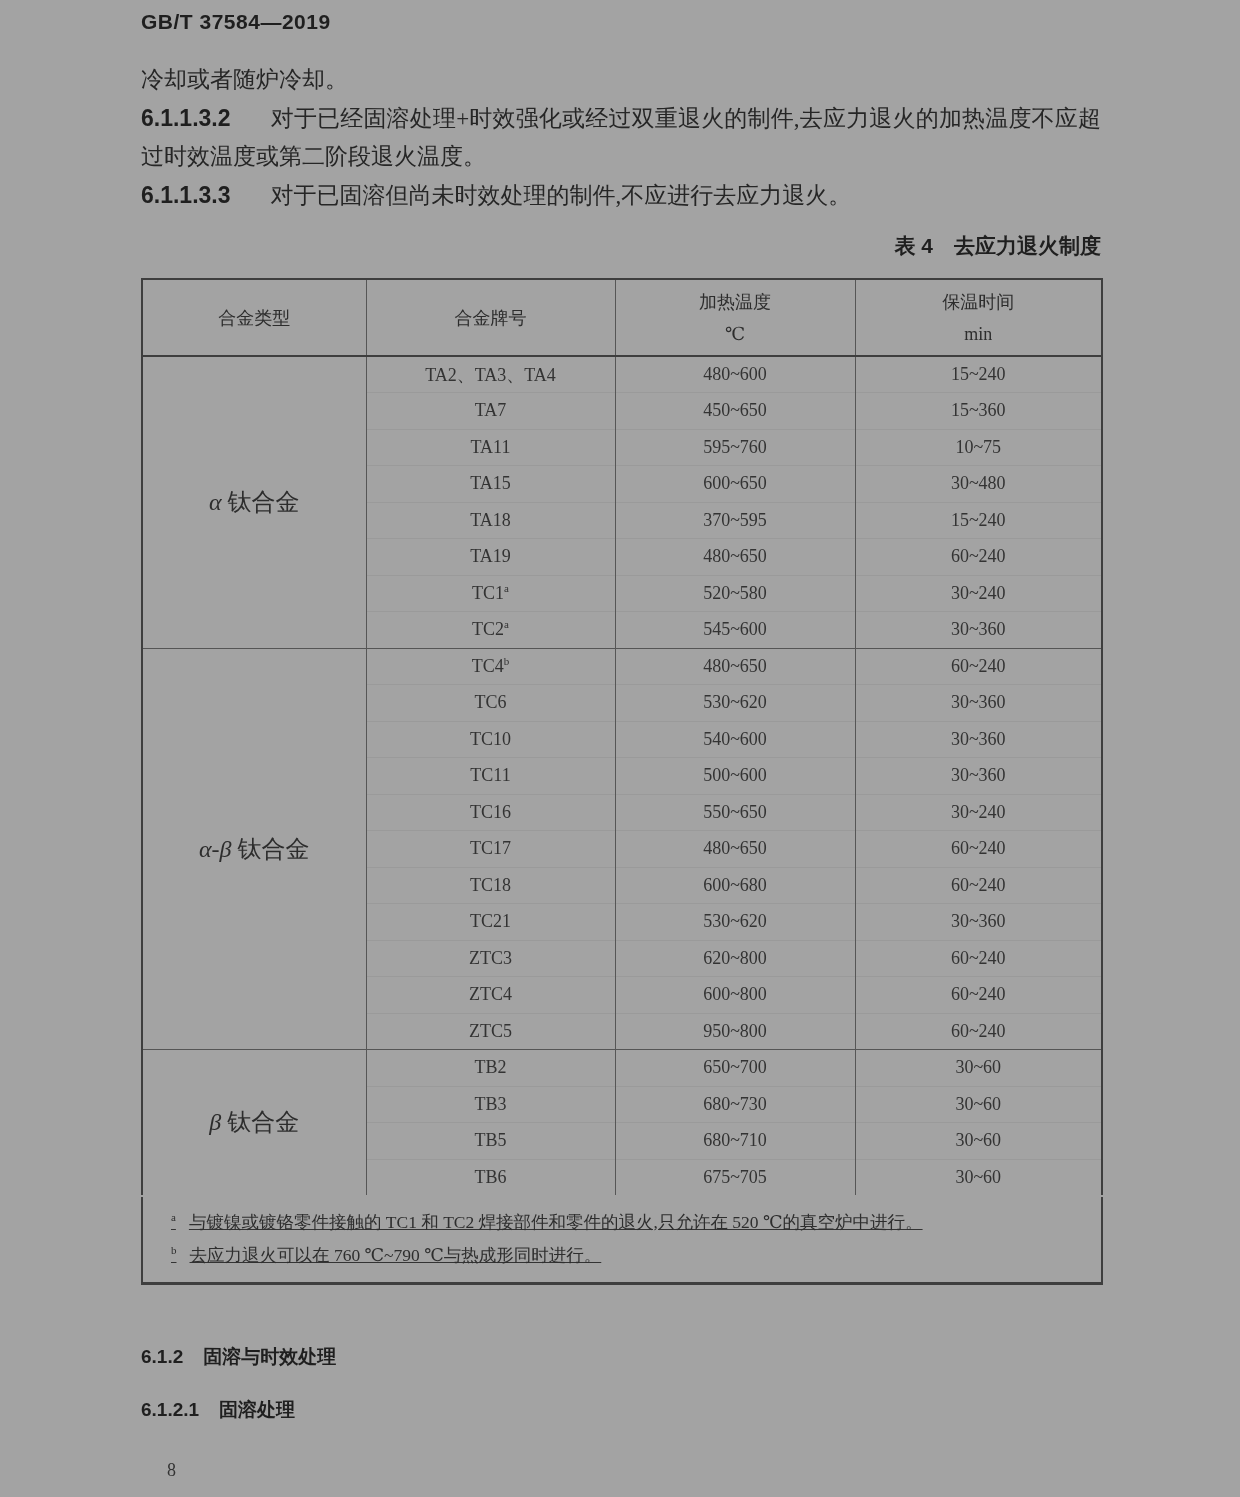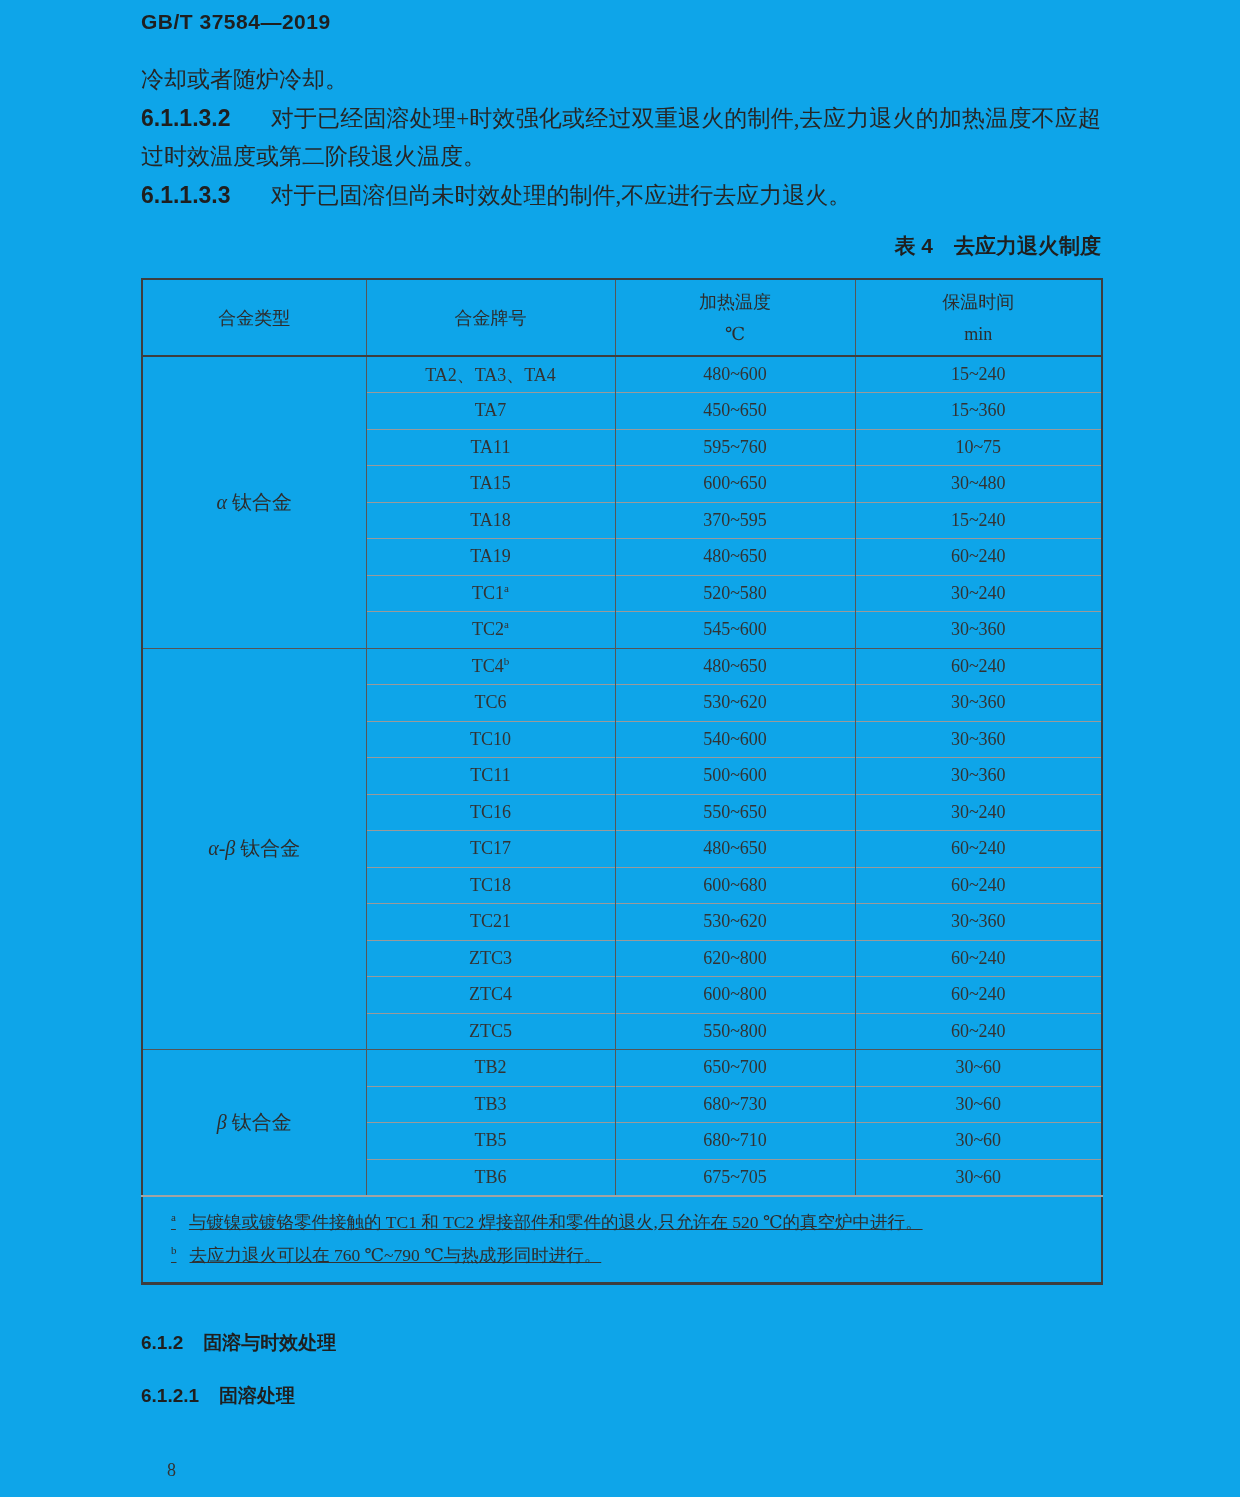--- a/index.html
+++ b/index.html
@@ -4,21 +4,21 @@
 <style>
   * { margin: 0; padding: 0; box-sizing: border-box; }
   html, body { background: #e8e8e8; }
   body { font-family: "Liberation Serif", "DejaVu Serif", serif; }
 
   .page {
     position: relative;
     width: 1240px;
     height: 1497px;
     margin: 0 auto;
-    background: #0ea5e9;
+    background: #a3a3a3;
     color: #2b2b2b;
     overflow: hidden;
   }
   .content {
     padding: 10px 139px 0 141px;
   }
 
   .std-code {
     font-family: "Liberation Sans", "DejaVu Sans", sans-serif;
     font-weight: bold;
@@ -76,21 +76,21 @@
     height: 77px;
     font-weight: normal;
     font-size: 18px;
     color: #2d2d2d;
     border-top: none;
     border-bottom: 2.5px solid #3e3e3e;
     line-height: 32px;
   }
   table.annealing tbody td { height: 36.5px; }
   table.annealing tbody tr.group-start td { border-top: 1.5px solid #555; }
-  table.annealing tbody td.type-cell { font-size: 20px; color: #2d2d2d; }
+  table.annealing tbody td.type-cell { font-size: 24px; color: #2d2d2d; }
   table.annealing sup {
     font-size: 11px;
     vertical-align: super;
     line-height: 0;
   }
   table.annealing tfoot td {
     border-top: 2px solid #a3a3a3;
     text-align: left;
     padding: 9px 10px 10px 28px;
     text-decoration: underline;
@@ -106,21 +106,21 @@
     margin-right: 13px;
   }
 
   .sec-head {
     font-family: "Liberation Sans", "DejaVu Sans", sans-serif;
     font-weight: bold;
     font-size: 19px;
     color: #1f1f1f;
     line-height: 28px;
   }
-  .sec-612   { margin-top: 44px; }
+  .sec-612   { margin-top: 58px; }
   .sec-6121  { margin-top: 25px; }
   .sec-head .cnum { margin-right: 20px; }
   p.sec-para { margin-top: 14px; }
 
   .page-num {
     position: absolute;
     left: 167px;
     bottom: 16px;
     font-size: 18px;
     color: #333;
@@ -252,21 +252,21 @@
             <td>620~800</td>
             <td>60~240</td>
           </tr>
           <tr>
             <td>ZTC4</td>
             <td>600~800</td>
             <td>60~240</td>
           </tr>
           <tr>
             <td>ZTC5</td>
-            <td>550~800</td>
+            <td>950~800</td>
             <td>60~240</td>
           </tr>
           <tr class="group-start">
             <td rowspan="4" class="type-cell"><i>β</i> 钛合金</td>
             <td>TB2</td>
             <td>650~700</td>
             <td>30~60</td>
           </tr>
           <tr>
             <td>TB3</td>

